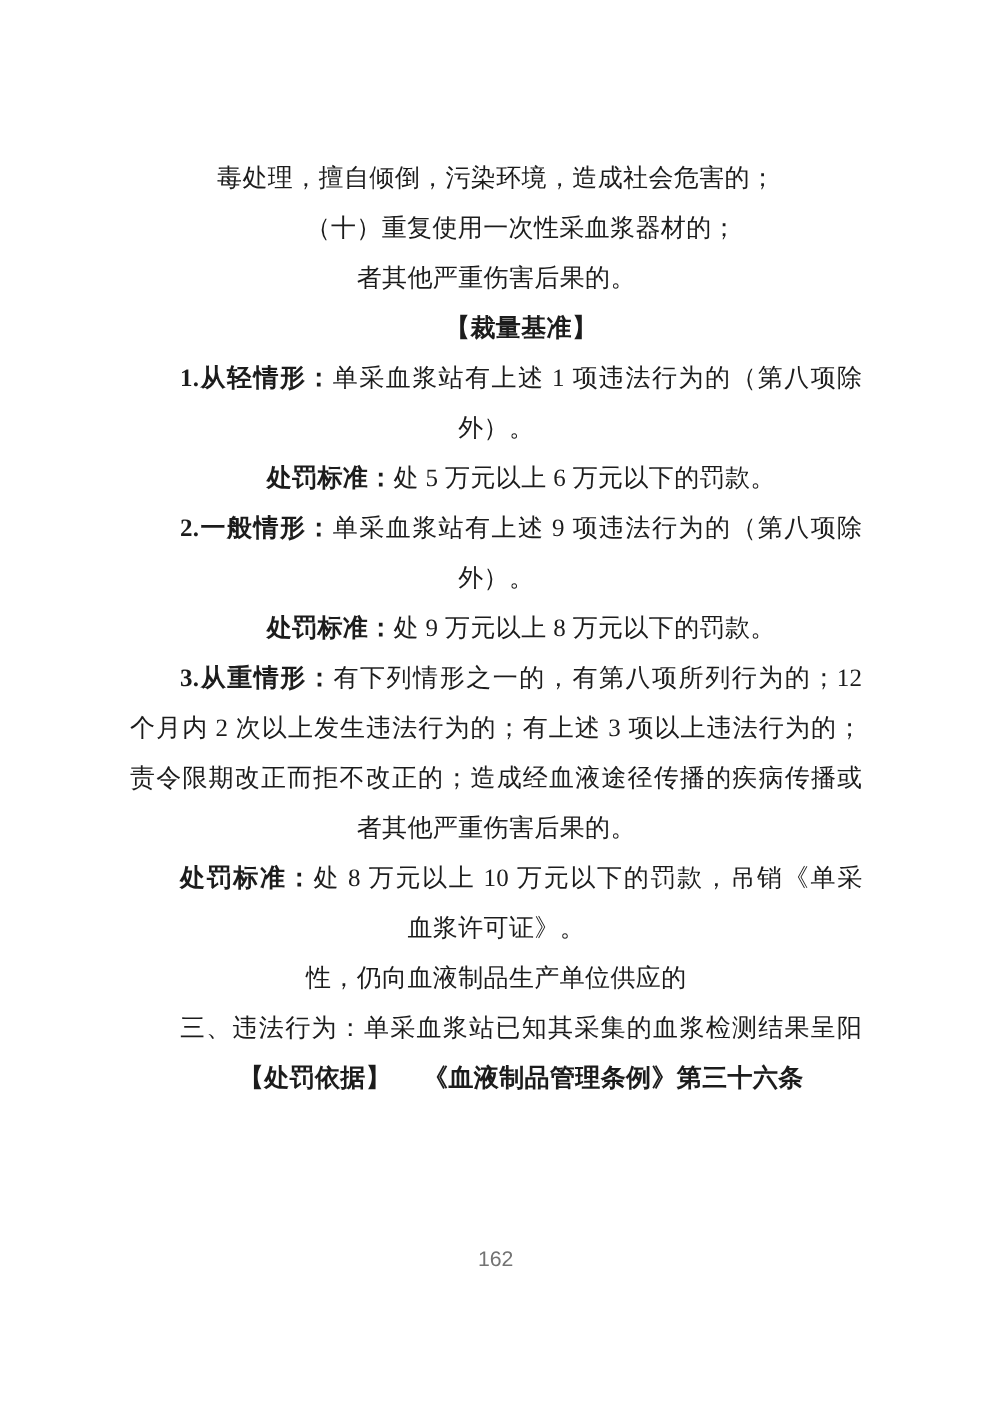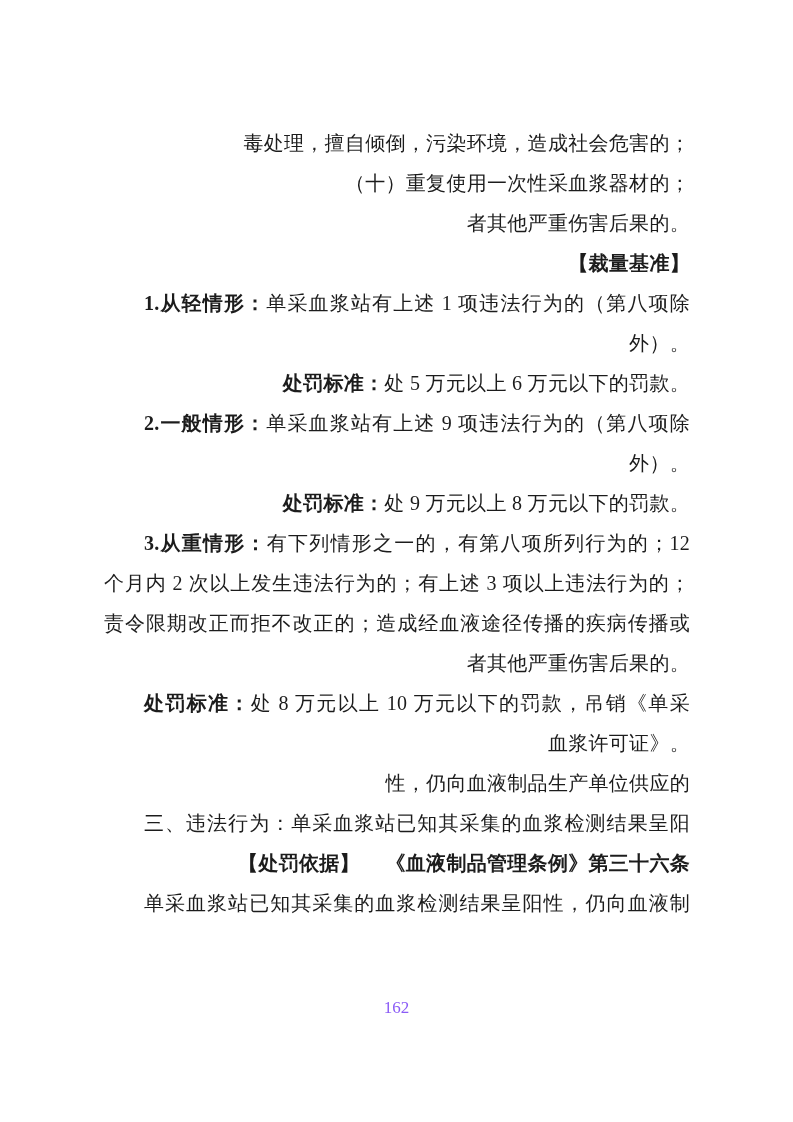--- a/index.html
+++ b/index.html
@@ -20,21 +20,21 @@
     position: absolute;
     left: 104px;
     top: 123px;
     width: 586px;
   }
   .line {
     font-size: 20px;
     height: 40px;
     line-height: 40px;
     letter-spacing: 0.3px;
-    text-align: right;
+    text-align: center;
   }
   .line.indent {
     text-indent: 2em;
   }
   .line.fill {
     text-align: justify;
     text-align-last: justify;
   }
   .line .b {
     font-weight: 700;
@@ -45,22 +45,22 @@
   .footer {
     position: absolute;
     left: 0;
     right: 0;
     top: 997px;
     text-align: center;
   }
   .pagenum {
     font-size: 17px;
     line-height: 22px;
-    color: #8b5cf6;
-    font-family: Liberation Serif, serif;
+    color: #737373;
+    font-family: Liberation Sans, sans-serif;
   }
 </style>
 </head>
 <body>
 
 <div class="page">
   <main class="doc-body">
       <div class="line"><span class="r">毒处理，擅自倾倒，污染环境，造成社会危害的；</span></div>
       <div class="line indent"><span class="r">（十）重复使用一次性采血浆器材的；</span></div>
       <div class="line"><span class="r">者其他严重伤害后果的。</span></div>
@@ -73,18 +73,17 @@
       <div class="line indent"><span class="b">处罚标准：</span><span class="r">处 9 万元以上 8 万元以下的罚款。</span></div>
       <div class="line indent fill"><span class="b">3.从重情形：</span><span class="r">有下列情形之一的，有第八项所列行为的；12</span></div>
       <div class="line fill"><span class="r">个月内 2 次以上发生违法行为的；有上述 3 项以上违法行为的；</span></div>
       <div class="line fill"><span class="r">责令限期改正而拒不改正的；造成经血液途径传播的疾病传播或</span></div>
       <div class="line"><span class="r">者其他严重伤害后果的。</span></div>
       <div class="line indent fill"><span class="b">处罚标准：</span><span class="r">处 8 万元以上 10 万元以下的罚款，吊销《单采</span></div>
       <div class="line"><span class="r">血浆许可证》。</span></div>
       <div class="line"><span class="r">性，仍向血液制品生产单位供应的</span></div>
       <div class="line indent fill"><span class="r">三、违法行为：单采血浆站已知其采集的血浆检测结果呈阳</span></div>
       <div class="line indent"><span class="b">【处罚依据】　 《血液制品管理条例》第三十六条</span></div>
-      <div class="line indent fill"><span class="r">单采血浆站已知其采集的血浆检测结果呈阳性，仍向血液制</span></div>
     </main>
   <footer class="footer">
     <span class="pagenum">162</span>
   </footer>
 </div>
 
 </body></html>

